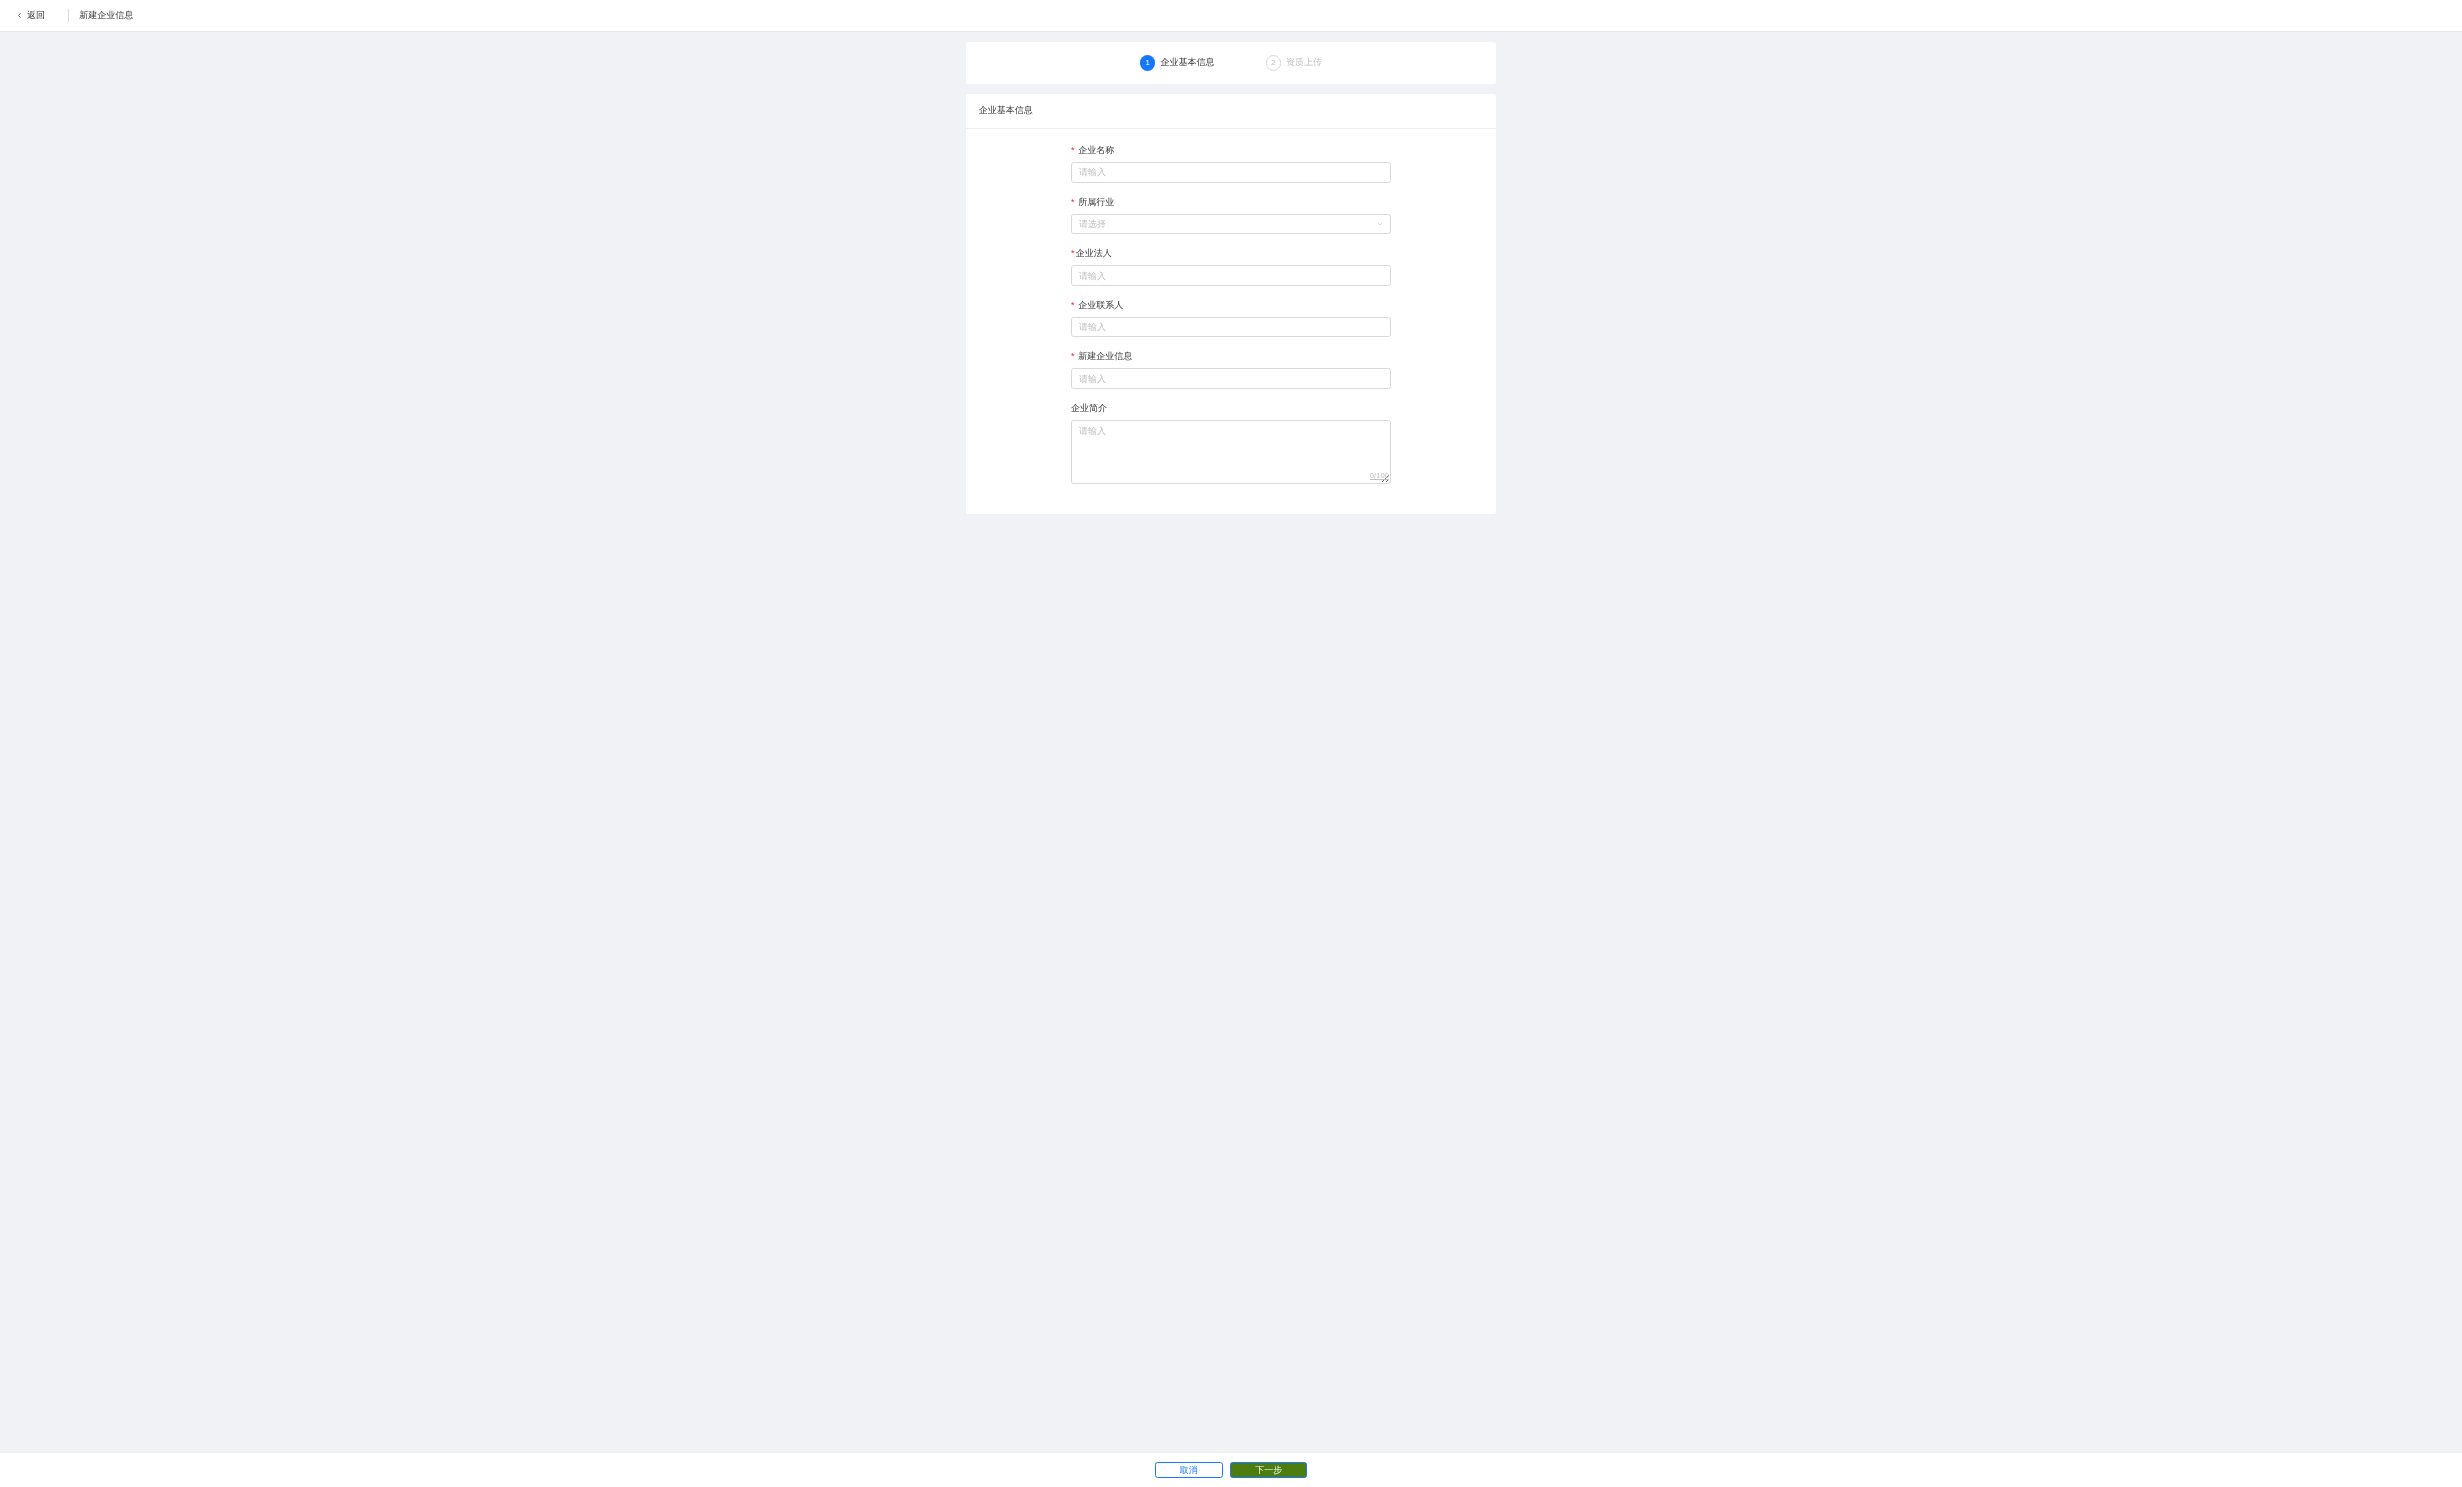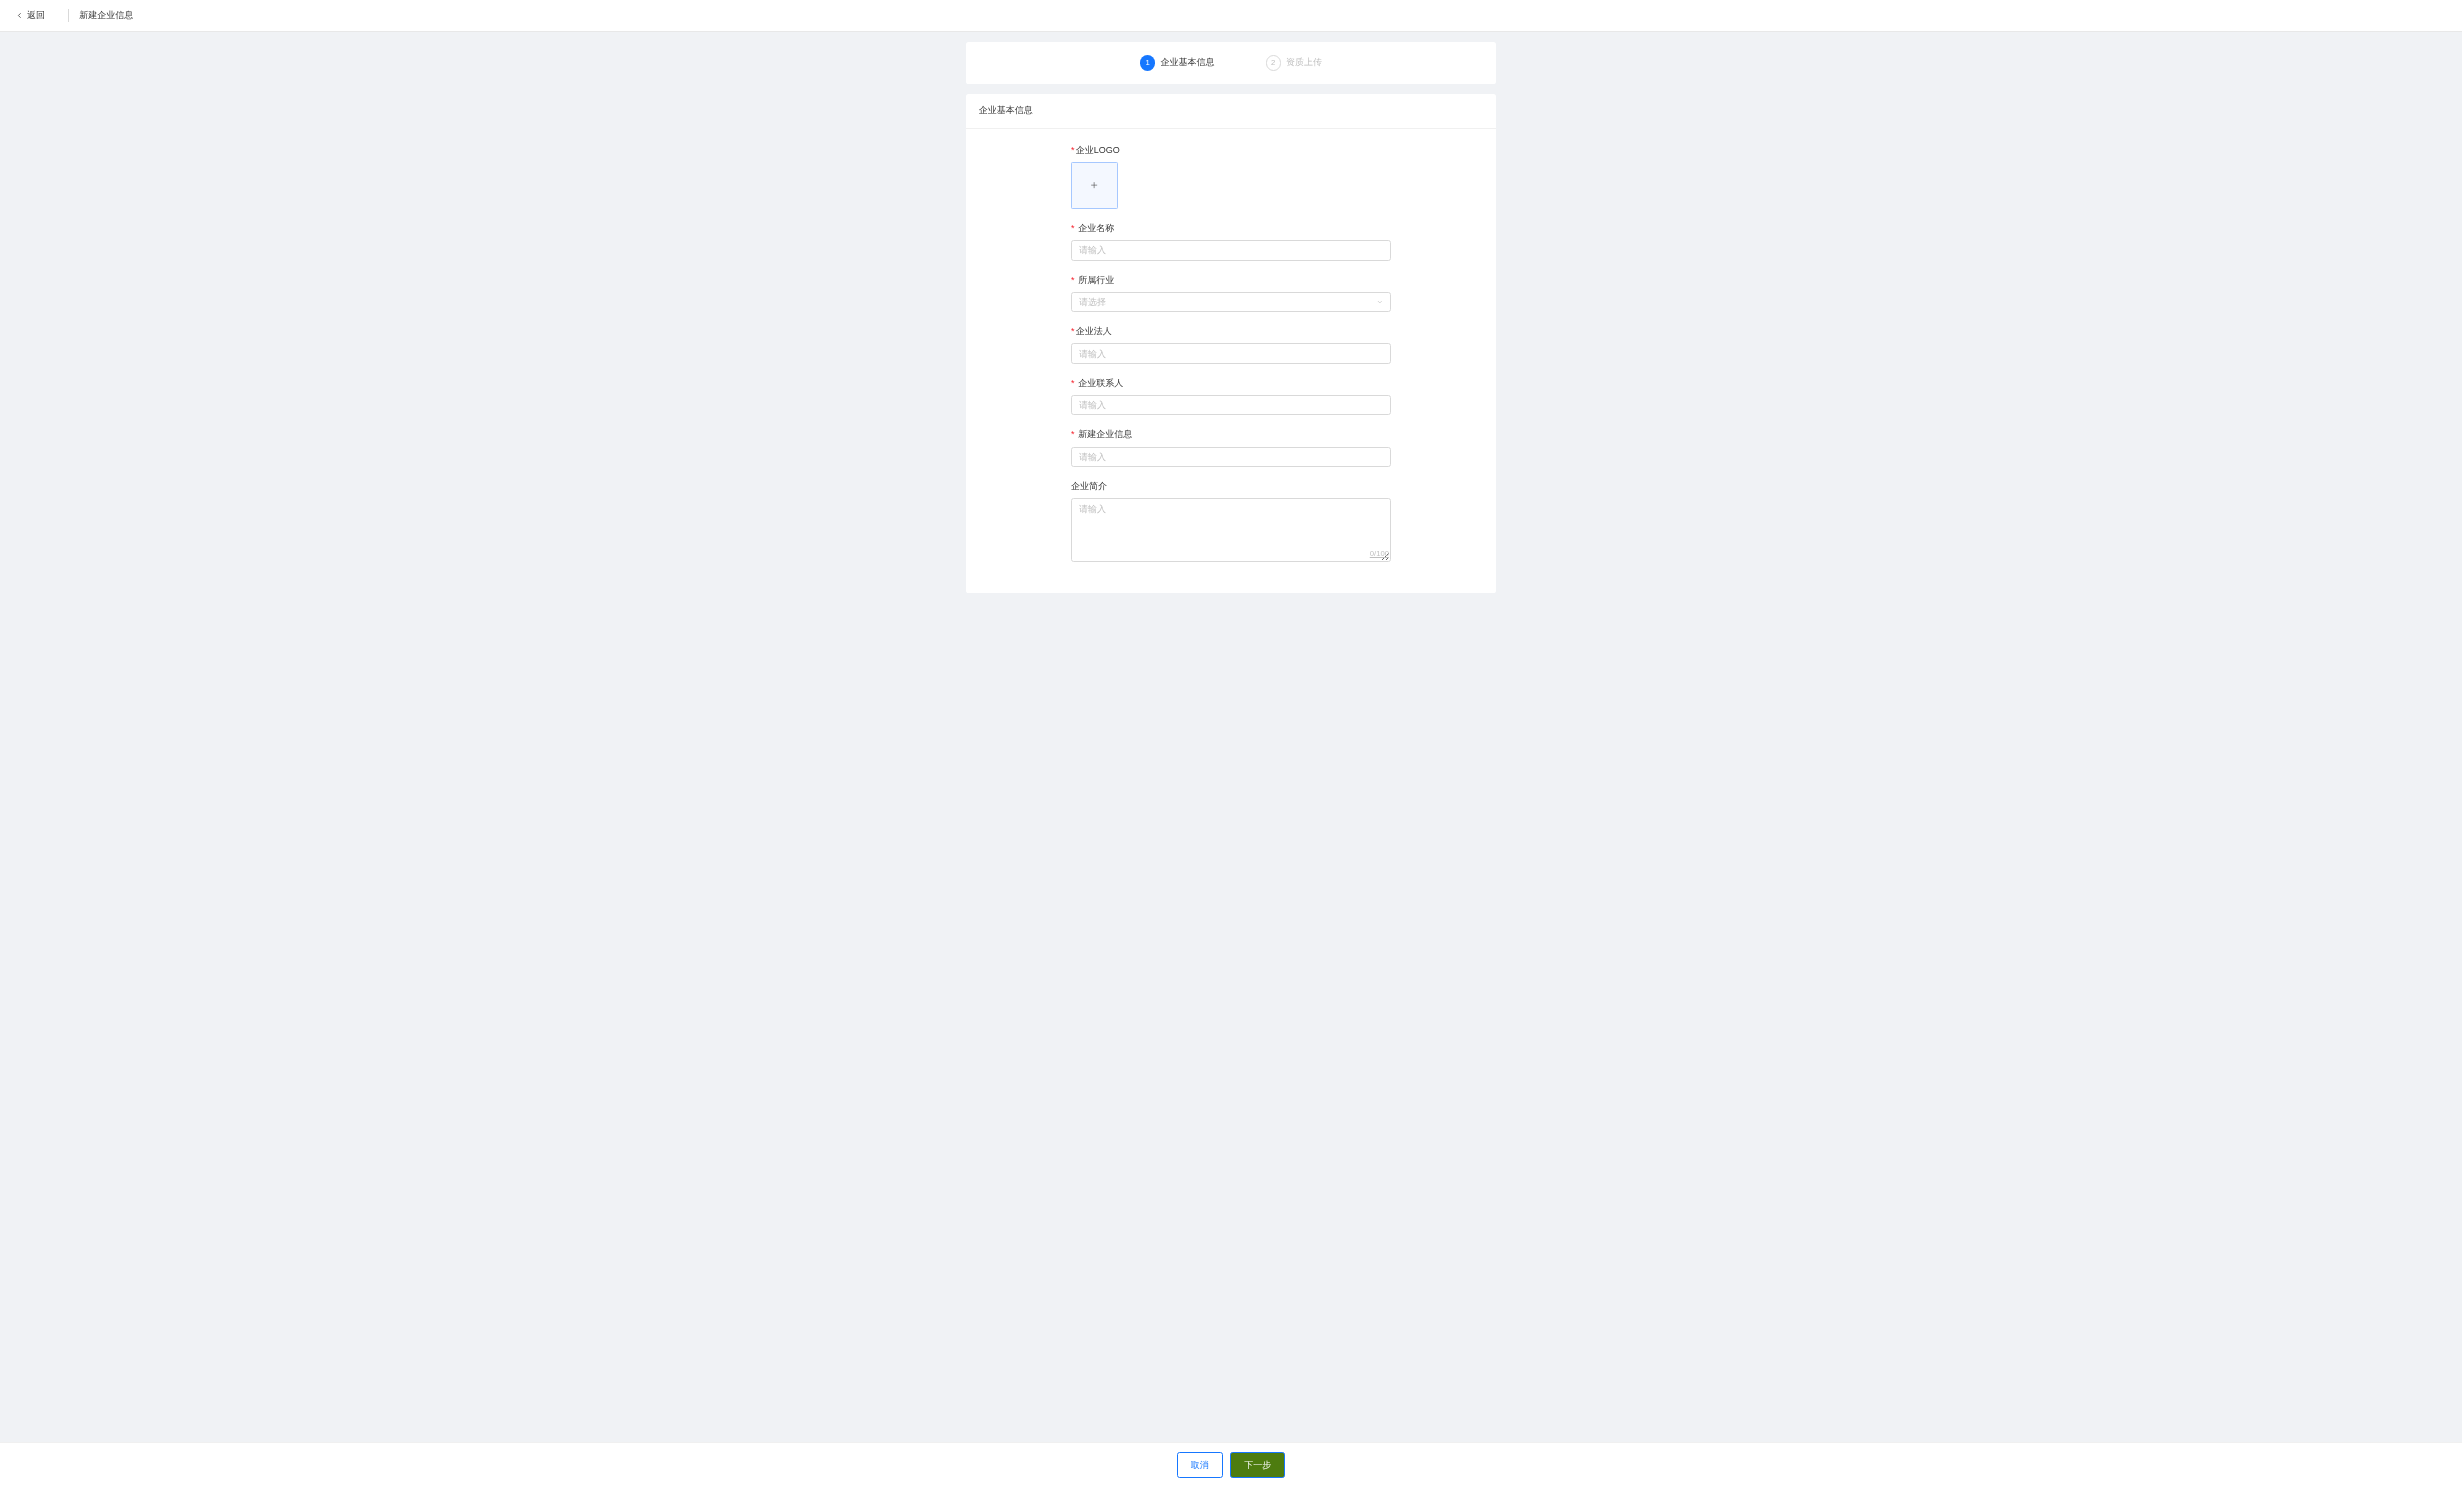--- a/index.html
+++ b/index.html
@@ -184,22 +184,22 @@
       left: 0;
       right: 0;
       background: #fff;
       border-top: 0.6px solid #f0f0f0;
       padding: 9px 15.4px;
       display: flex;
       justify-content: center;
       gap: 7.7px;
     }
     .btn {
-      height: 26px;
-      padding: 0 13px;
+      height: 16px;
+      padding: 0 24px;
       border-radius: 2.6px;
       font-size: 9px;
       cursor: pointer;
       display: inline-flex;
       align-items: center;
       justify-content: center;
     }
     .btn-default {
       background: #fff;
       border: 0.6px solid #1677ff;
@@ -233,29 +233,20 @@
     <div class="step step-inactive">
       <div class="step-circle">2</div>
       <span class="step-label">资质上传</span>
     </div>
   </div>
 
   <div class="form-card">
     <div class="form-section-title">企业基本信息</div>
     <div class="form-body">
 
-      <div class="form-item">
-        <label class="form-label"><span class="required">*</span><span>企业LOGO</span></label>
-        <div class="upload-box">
-          <svg viewBox="0 0 24 24" fill="none" stroke="currentColor" stroke-width="1.5">
-            <line x1="12" y1="5" x2="12" y2="19"></line>
-            <line x1="5" y1="12" x2="19" y2="12"></line>
-          </svg>
-        </div>
-      </div>
 
       <div class="form-item">
         <label class="form-label"><span class="required">*</span> <span>企业名称</span></label>
         <input class="form-input" placeholder="请输入" style="">
       </div>
 
       <div class="form-item">
         <label class="form-label"><span class="required">*</span> <span>所属行业</span></label>
         <div class="form-select">
           <input class="form-input" readonly="" placeholder="请选择" style="">

